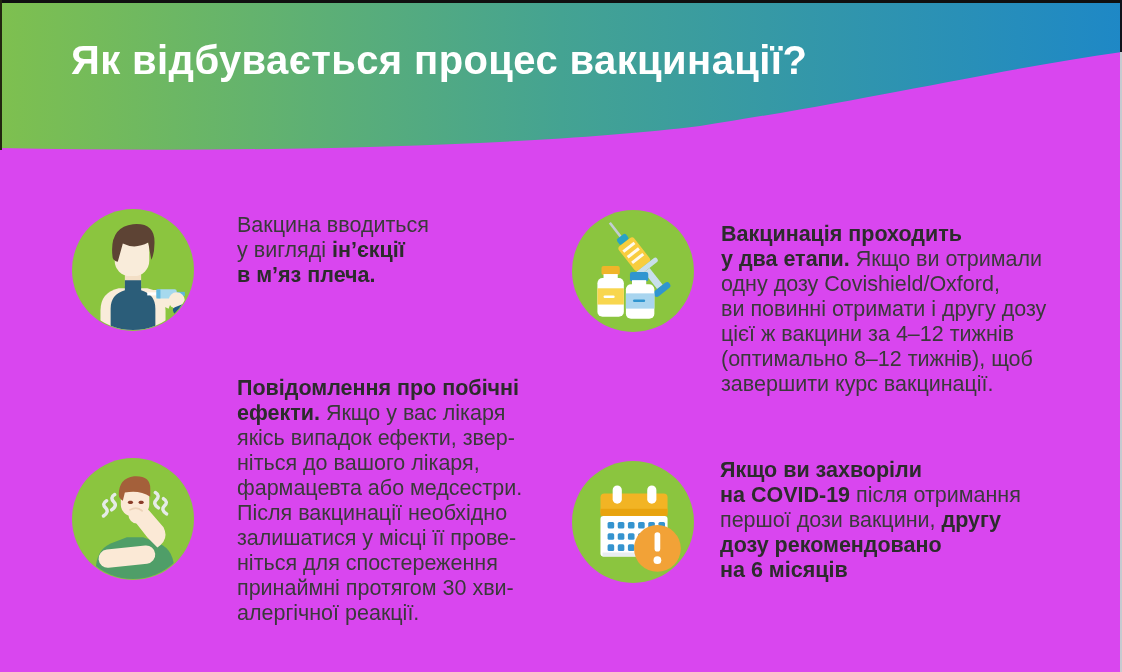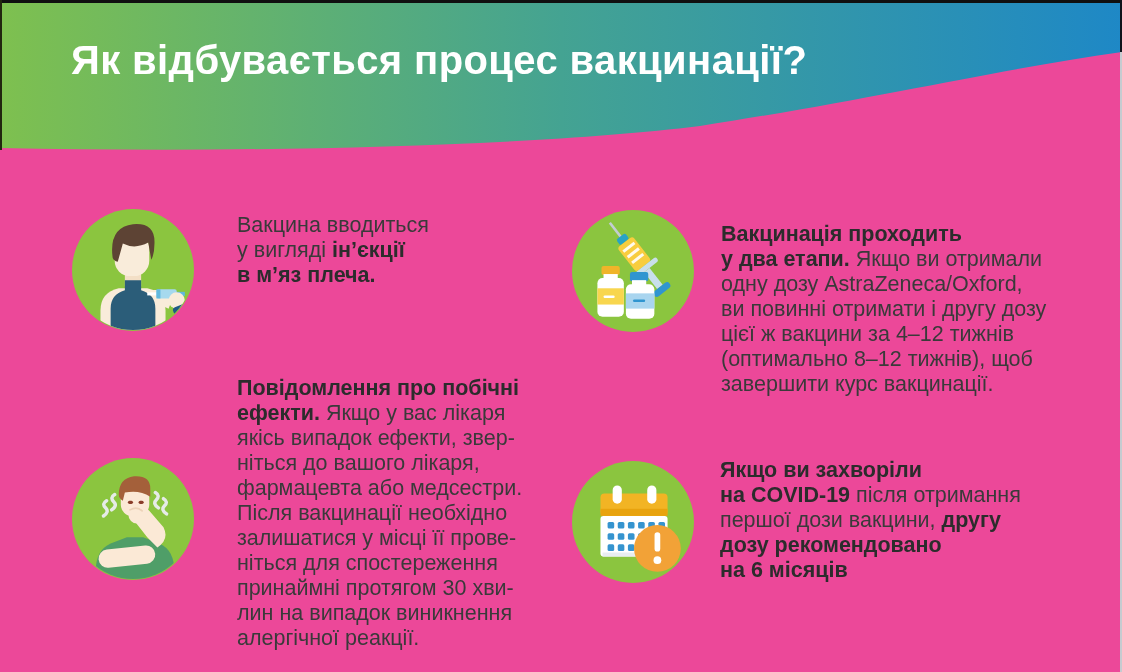--- a/index.html
+++ b/index.html
@@ -1,17 +1,17 @@
 <!DOCTYPE html>
 <html><head>
 <meta charset="utf-8">
 <style>
   html,body{margin:0;padding:0;background:#ffffff;}
   #stage{
-    position:relative;width:1122px;height:672px;overflow:hidden;background:#ec4899;
+    position:relative;width:1122px;height:672px;overflow:hidden;background:#d946ef;
     font-family:"Liberation Sans","DejaVu Sans",sans-serif;
   }
   
   .frame-top{position:absolute;left:0;top:0;width:1122px;height:3px;background:#101010;z-index:40;}
   .frame-left{position:absolute;left:0;top:0;width:2px;height:150px;background:#22260f;z-index:40;}
   .frame-right{position:absolute;right:0;top:0;width:2px;height:672px;z-index:40;
     background:linear-gradient(180deg,#0f141c 0,#0f141c 52px,#c6cbd0 52px,#c6cbd0 100%);}
   
   .header-wave{position:absolute;left:0;top:0;width:1122px;height:170px;z-index:1;}
   .hdr-title{
@@ -116,21 +116,21 @@
       <rect x="57" y="61" width="18" height="9" rx="2" fill="#2f95d0"></rect>
       <rect x="59" y="69" width="14" height="6" fill="#ffffff"></rect>
       <rect x="53" y="73" width="28" height="34" rx="5" fill="#ffffff"></rect>
       <rect x="53" y="82" width="28" height="15" fill="#a9d5ef"></rect>
       <rect x="60" y="88" width="12" height="2.6" rx="1.3" fill="#2f95d0"></rect>
     </g>
   </svg>
   <div class="blocktext t2">
       <div class="tline"><span class="b">Вакцинація проходить</span></div>
       <div class="tline"><span class="b">у два етапи. </span><span>Якщо ви отримали</span></div>
-      <div class="tline"><span>одну дозу AstraZeneca/Oxford,</span></div>
+      <div class="tline"><span>одну дозу Covishield/Oxford,</span></div>
       <div class="tline"><span>ви повинні отримати і другу дозу</span></div>
       <div class="tline"><span>цієї ж вакцини за 4–12 тижнів</span></div>
       <div class="tline"><span>(оптимально 8–12 тижнів), щоб</span></div>
       <div class="tline"><span>завершити курс вакцинації.</span></div>
     </div>
 
   <svg class="circle c3" viewBox="0 0 120 120">
     <defs>
         <clipPath id="cp3">
           <circle cx="60" cy="60" r="59"></circle>
@@ -160,21 +160,20 @@
   <div class="blocktext t3">
       <div class="tline"><span class="b">Повідомлення про побічні</span></div>
       <div class="tline"><span class="b">ефекти. </span><span>Якщо у вас лікаря</span></div>
       <div class="tline"><span>якісь випадок ефекти, звер-</span></div>
       <div class="tline"><span>ніться до вашого лікаря,</span></div>
       <div class="tline"><span>фармацевта або медсестри.</span></div>
       <div class="tline"><span>Після вакцинації необхідно</span></div>
       <div class="tline"><span>залишатися у місці її прове-</span></div>
       <div class="tline"><span>ніться для спостереження</span></div>
       <div class="tline"><span>принаймні протягом 30 хви-</span></div>
-      <div class="tline"><span>лин на випадок виникнення</span></div>
       <div class="tline"><span>алергічної реакції.</span></div>
     </div>
 
   <svg class="circle c4" viewBox="0 0 120 120">
     <defs>
         <clipPath id="cp4">
           <circle cx="60" cy="60" r="59"></circle>
         </clipPath>
       </defs>
     <circle cx="60" cy="60" r="60" fill="#8bc53f"></circle>

